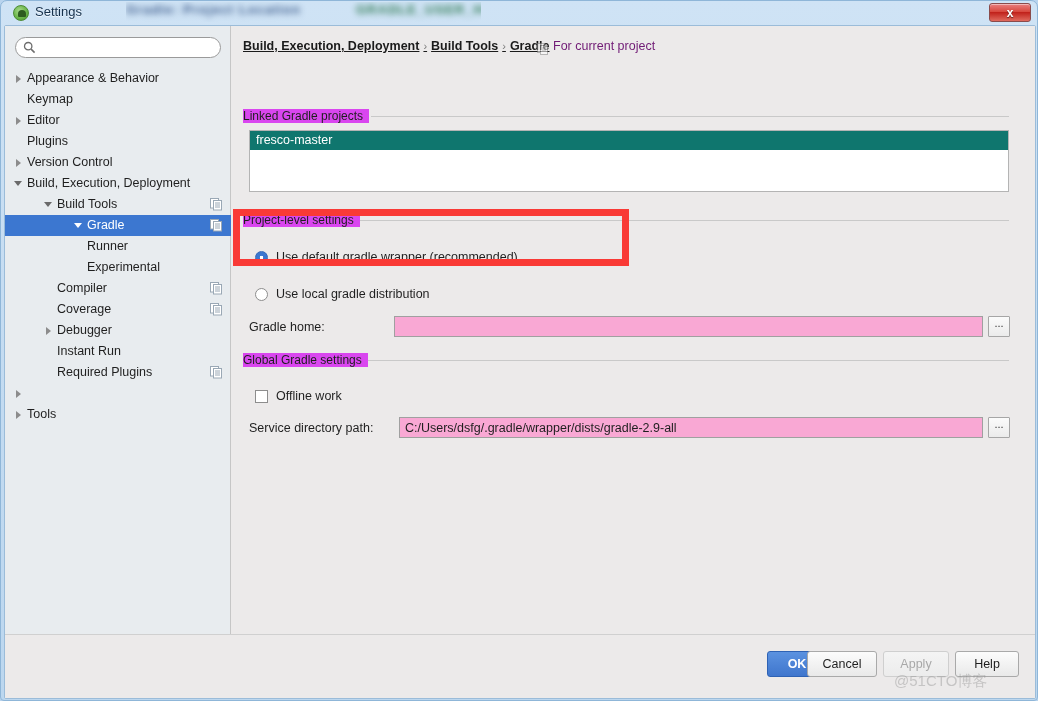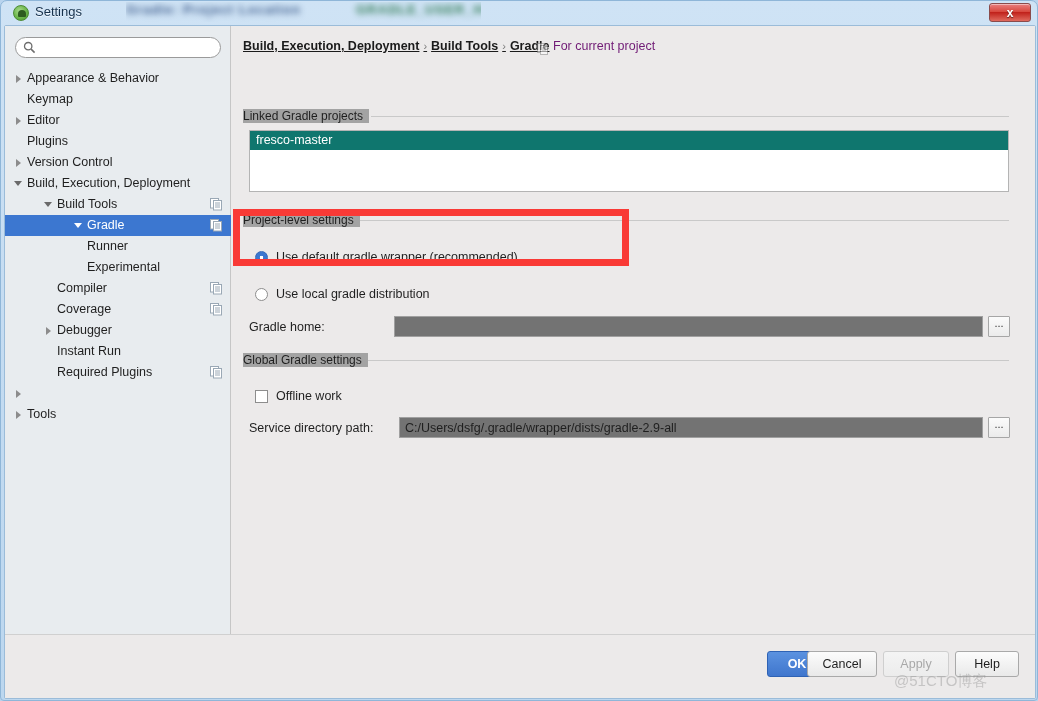--- a/index.html
+++ b/index.html
@@ -193,21 +193,21 @@
   }
   .bc-note-icon {
     position: absolute; left: 306px; top: 15px;
     width: 12px; height: 12px; opacity: 0.55;
   }
 
   
   .group-label {
     position: absolute;
     font-size: 12px; color: #1f1f1f;
-    background: #a3a3a3;
+    background: #d946ef;
     padding-right: 6px;
     z-index: 2;
     text-align: center;
   }
   .group-line {
     position: absolute;
     height: 1px;
     background: #c9c9c9;
     z-index: 1;
   }
@@ -255,21 +255,21 @@
 
   .field-label {
     position: absolute;
     font-size: 12.5px; color: #1f1f1f;
     white-space: nowrap;
   }
   .text-field {
     position: absolute;
     height: 21px;
     border: 1px solid #a0a0a0;
-    background: #737373;
+    background: #f9a8d4;
     font-size: 12.5px;
     font-family: "Liberation Sans", sans-serif;
     color: #1f1f1f;
     padding: 0 5px;
     outline: none;
   }
   .browse-btn {
     position: absolute;
     width: 22px; height: 21px;
     border: 1px solid #a6a6a6;

